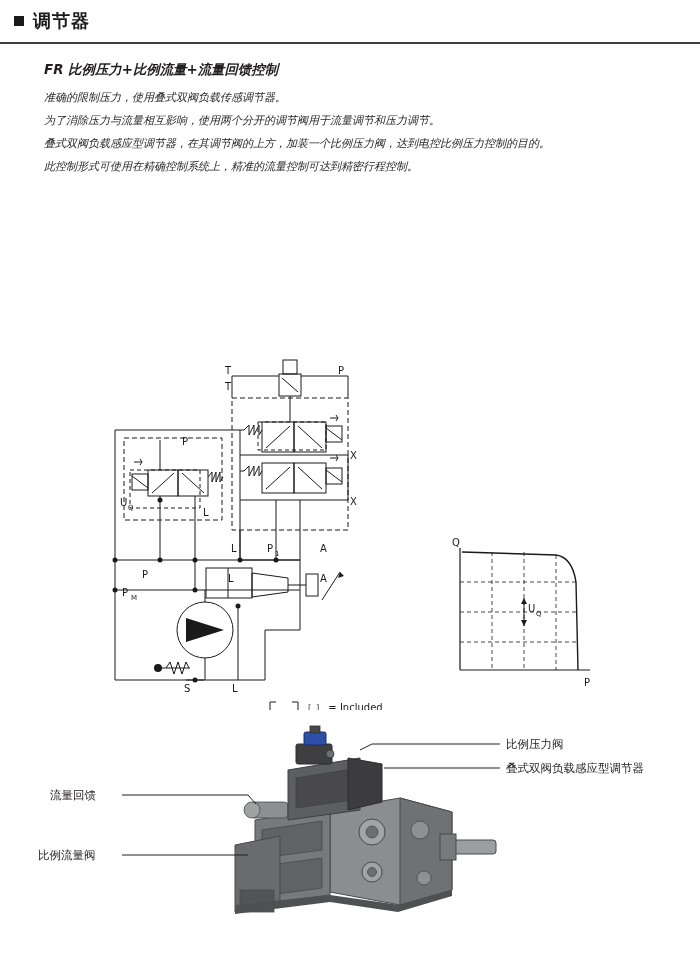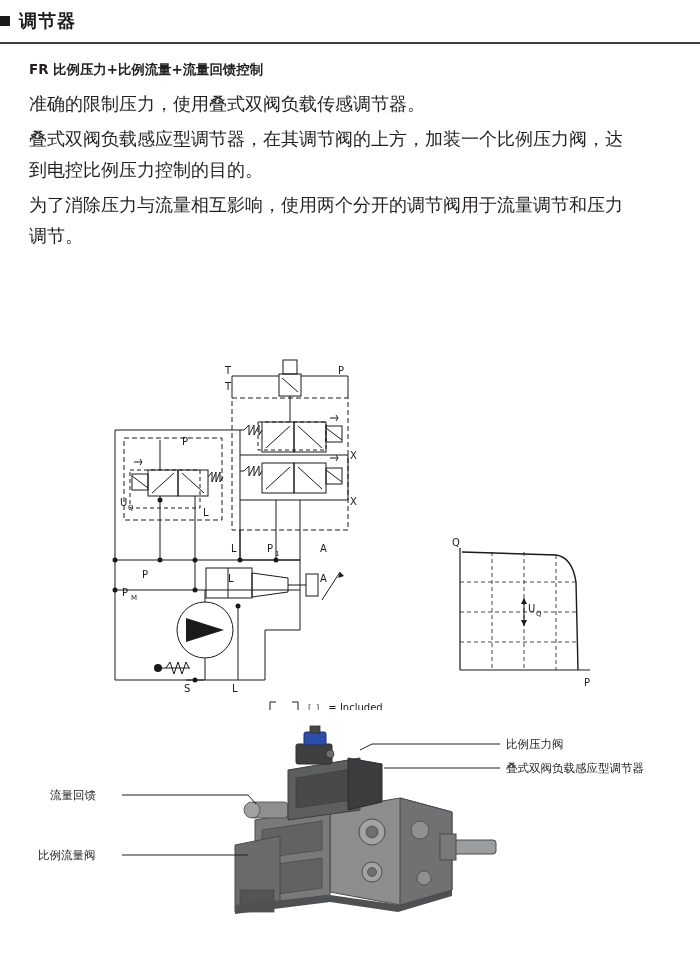--- a/index.html
+++ b/index.html
@@ -16,46 +16,48 @@
     overflow: hidden;
   }
 
   
   .page-header {
     position: absolute;
     left: 0; top: 0;
     width: 700px;
     height: 44px;
     box-sizing: border-box;
+    padding-left: 14px;
     display: flex;
     align-items: center;
     border-bottom: 2px solid #3f3f3f;
   }
   .header-square {
     width: 10px; height: 10px;
     background: #1a1a1a;
     margin-right: 9px;
     flex: 0 0 auto;
   }
   .header-title {
     font-size: 18px;
     font-weight: bold;
     letter-spacing: 1px;
     color: #1a1a1a;
   }
 
   
   .text-block {
     position: absolute;
-    left: 29px;
+    left: 44px;
     top: 58px;
     width: 600px;
+    font-style: italic;
   }
   .para {
-    font-size: 18px;
+    font-size: 11px;
     line-height: 1.72;
     color: #231f20;
     margin: 0 0 4px 0;
   }
   .para.bold {
     font-weight: bold;
     margin-bottom: 8px;
     font-size: 13.4px;
   }
   .para.long {
@@ -96,22 +98,23 @@
 <body>
 
 <div class="page-header">
   <span class="header-square"></span>
   <span class="header-title">调节器</span>
 </div>
 
 <div class="text-block">
   <p class="para bold">FR 比例压力+比例流量+流量回馈控制</p>
   <p class="para">准确的限制压力，使用叠式双阀负载传感调节器。</p>
+  <p class="para">为了消除压力与流量相互影响，使用两个分开的调节阀用于流量调节和压力调节。</p>
   <p class="para">叠式双阀负载感应型调节器，在其调节阀的上方，加装一个比例压力阀，达到电控比例压力控制的目的。</p>
-  <p class="para">为了消除压力与流量相互影响，使用两个分开的调节阀用于流量调节和压力调节。</p>
+  <p class="para">此控制形式可使用在精确控制系统上，精准的流量控制可达到精密行程控制。</p>
 </div>
 
 <div class="diagram-wrap">
 <svg class="diagram-svg" width="700" height="380" viewBox="0 0 700 380" xmlns="http://www.w3.org/2000/svg">
   <g fill="none" stroke="#1a1a1a" stroke-width="1">
 
     <path d="M115 100 L115 350 L265 350 L265 300 L300 300 L300 230 L240 230 L240 100 Z"></path>
 
     <path d="M232 68 L348 68 L348 200 L232 200 Z" stroke-dasharray="5,3"></path>
 

